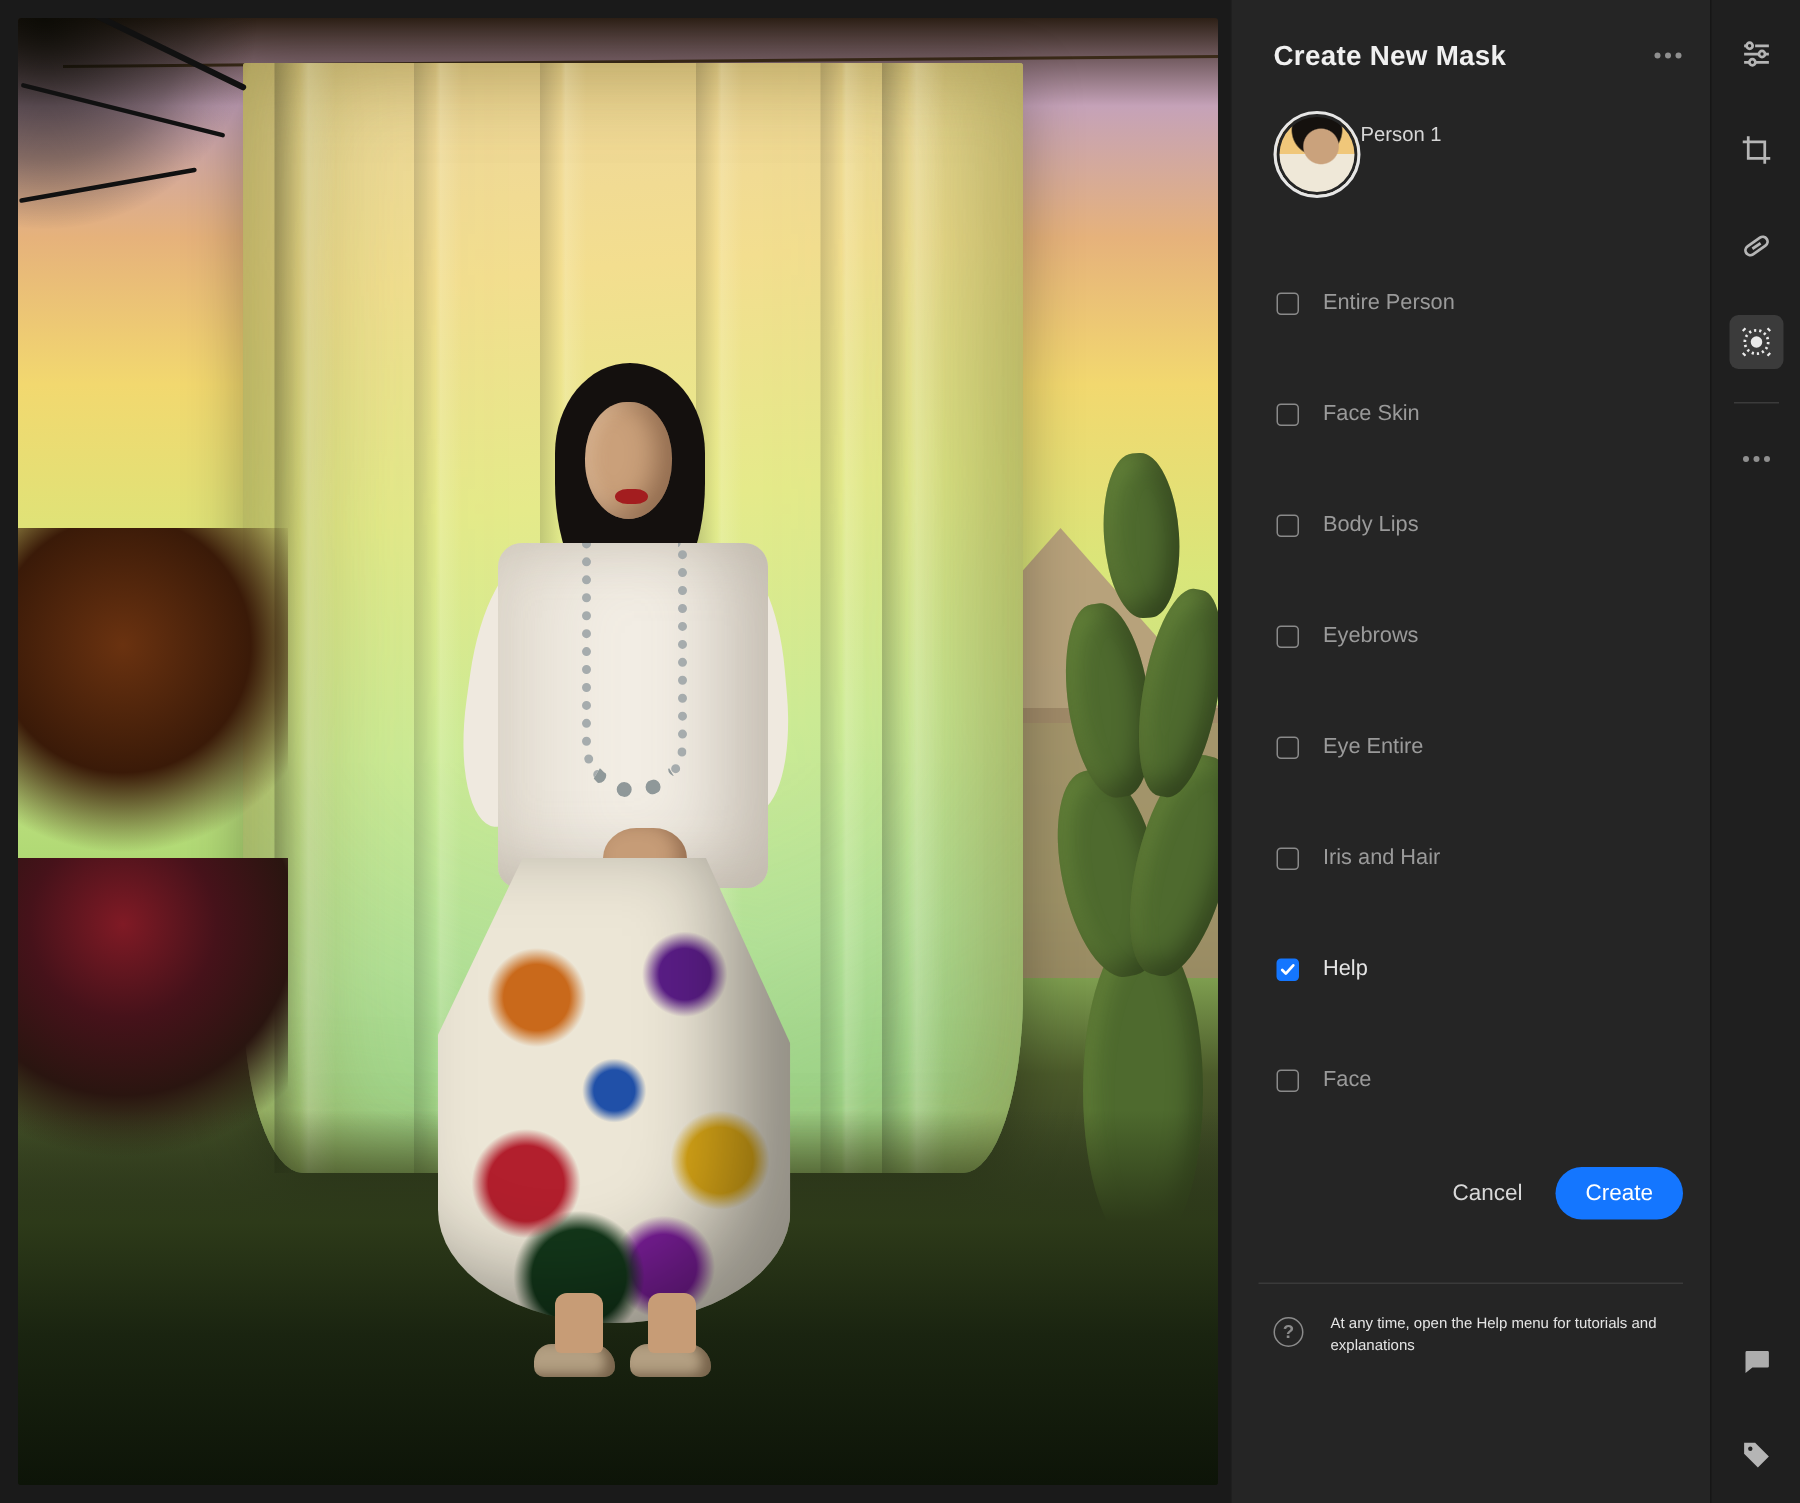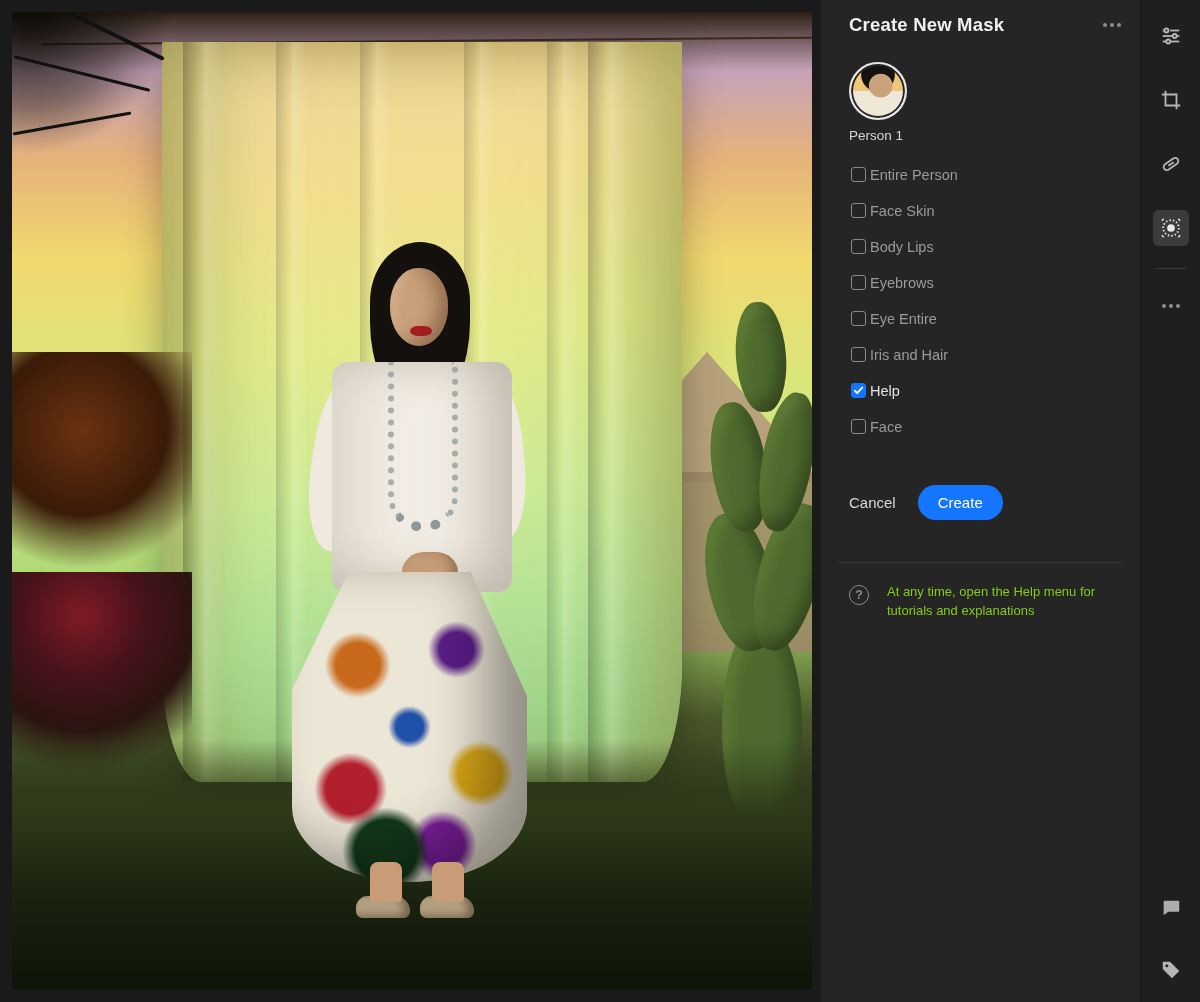--- a/index.html
+++ b/index.html
@@ -190,21 +190,21 @@
   .shoes span:first-child{ left:-6px;}
   .shoes span:last-child{ left:58px;}
 
   
   #mask-panel {
     width: 320px;
     background:#252525;
     border-left:1px solid #1b1b1b;
     display:flex;
     flex-direction:column;
-    padding:14px 18px 0 28px;
+    padding:26px 18px 0 28px;
     position:relative;
   }
   #mask-panel h1 {
     font-size:18.5px; font-weight:600; color:#f0f0f0; letter-spacing:0.2px;
     flex:1;
   }
   .panel-head { display:flex; align-items:center; margin-bottom:26px; }
   .dots-h { width:20px; height:14px; display:flex; gap:3px; align-items:center; justify-content:center; cursor:pointer;}
   .dots-h i{ width:4px;height:4px;border-radius:50%;background:#8f8f8f;display:block;}
 
@@ -213,53 +213,53 @@
     background:
       radial-gradient(circle at 55% 40%, #caa27c 0 26%, transparent 28%),
       radial-gradient(circle at 50% 20%, #15110e 0 32%, transparent 34%),
       linear-gradient(to bottom, #f0c77a 0 50%, #efe8d8 50% 100%);
     border:2px solid #e6e6e6;
     box-shadow:0 0 0 2px #252525 inset;
   }
   .person-label { font-size:13.5px; color:#d6d6d6; margin-top:8px; }
 
   .mask-list { margin-top:24px; margin-left:2px; display:flex; flex-direction:column; gap:20px;}
-  .mask-item { display:flex; align-items:flex-start; gap:4px; cursor:pointer; }
+  .mask-item { display:flex; align-items:flex-end; gap:16px; cursor:pointer;margin-top:38px; }
   .mask-item .label { font-size:14.5px; color:#9a9a9a;}
   .mask-item.checked .label { color:#e4e4e4;}
   .chk {
     width:15px; height:15px; border:1.5px solid #8a8a8a; border-radius:3px;
     display:flex;align-items:center;justify-content:center; flex-shrink:0;
     background:transparent;
   }
   .mask-item.checked .chk {
     background:#1476ff; border-color:#1476ff;
   }
   .mask-item.checked .chk svg { display:block; }
   .chk svg { display:none; width:11px;height:11px; }
 
   .panel-actions {
-    margin-top:50px; display:flex; gap:22px;
+    margin-top:50px; display:flex; justify-content:flex-end; gap:22px;
     align-items:center;
   }
   .btn-text { font-size:15px; color:#d8d8d8; cursor:pointer; }
   .btn-primary {
     background:#1476ff; color:#fff; font-size:15px; font-weight:500;
     padding:9px 20px; border-radius:18px; cursor:pointer; border:none;
   }
 
   .panel-divider { height:1px; background:#3a3a3a; margin:42px 0 20px -10px; width:calc(100% + 10px);}
 
   .help-row { display:flex; gap:18px; align-items:flex-start; }
   .help-icon {
     width:20px;height:20px;border:1.6px solid #8b8b8b;border-radius:50%;
     display:flex;align-items:center;justify-content:center;
     font-size:12.5px;color:#8b8b8b; flex-shrink:0; font-weight:700; margin-top:2px;
   }
-  .help-text { font-size:13px; color:#84cc16; line-height:1.45; }
+  .help-text { font-size:10px; color:#e5e5e5; line-height:1.45; }
 
   
   #tool-rail {
     width:60px;
     background:#1f1f1f;
     border-left:1px solid #161616;
     display:flex; flex-direction:column; align-items:center;
     padding-top:18px;
     gap:28px;
     position:relative;
@@ -331,21 +331,21 @@
   <aside id="mask-panel">
     <div class="panel-head">
       <h1>Create New Mask</h1>
       <div class="dots-h">
           <i></i>
           <i></i>
           <i></i>
         </div>
     </div>
 
-    <div style="display:flex;flex-direction:column;align-items:flex-start">
+    <div style="display:flex;flex-direction:row;align-items:flex-start">
       <div class="person-thumb"></div>
       <div class="person-label">Person 1</div>
     </div>
 
     <div class="mask-list" id="mask-list">
         <div class="mask-item">
           <span class="chk"></span>
           <span class="label">Entire Person</span>
         </div>
         <div class="mask-item">

